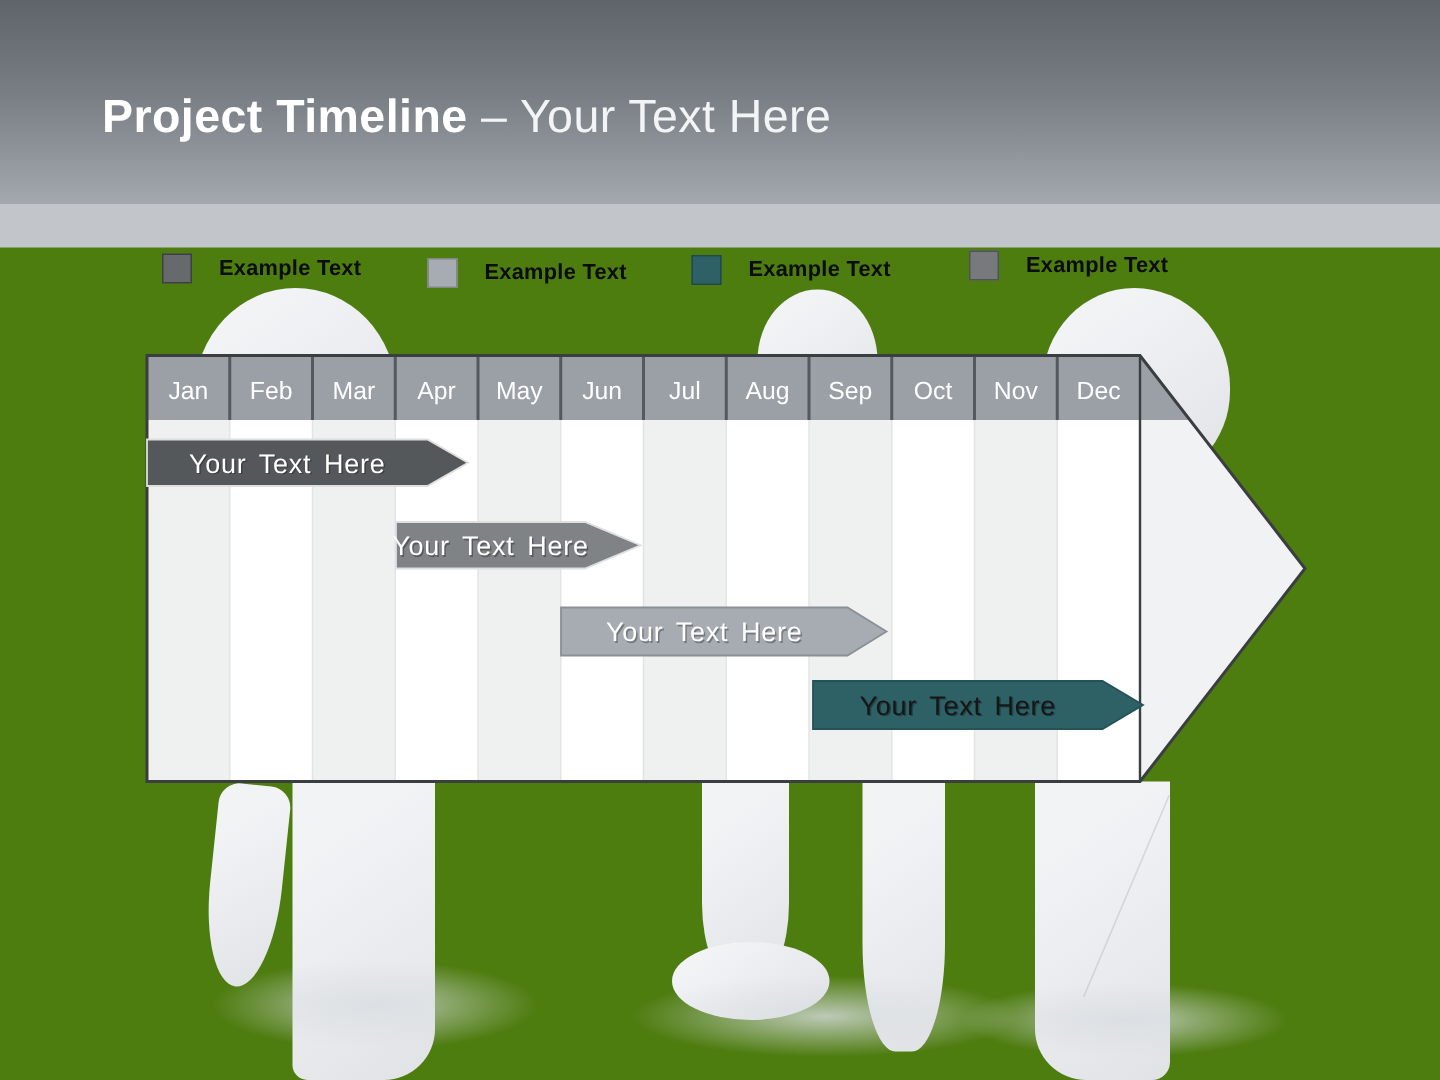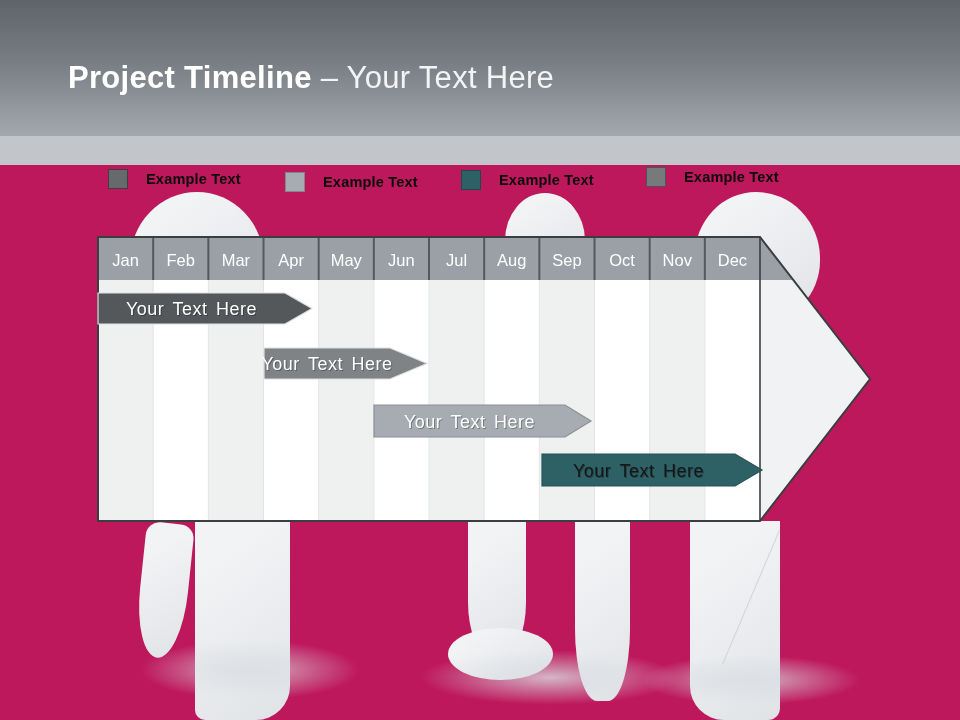--- a/index.html
+++ b/index.html
@@ -1,17 +1,17 @@
 <!DOCTYPE html>
 <html><head>
 <meta charset="utf-8">
 <style>
   html,body{margin:0;padding:0;}
   body{font-family:"Liberation Sans", sans-serif;}
-  .slide{position:relative;width:960px;height:720px;overflow:hidden;background:#be185d;}
+  .slide{position:relative;width:960px;height:720px;overflow:hidden;background:#4d7c0f;}
 
   
   .band-header{position:absolute;left:0;top:0;width:960px;height:136px;
     background:linear-gradient(180deg,#5f646b 0%,#787d84 45%,#a3a8af 100%);z-index:5;}
   .band-sub{position:absolute;left:0;top:136px;width:960px;height:29px;background:#c2c6cb;z-index:5;}
   .title-line{position:absolute;left:68px;top:60px;white-space:nowrap;z-index:6;}
   .title-bold{font-size:31px;font-weight:700;color:#ffffff;letter-spacing:.3px;}
   .title-rest{font-size:31px;font-weight:400;color:#f2f4f5;margin-left:9px;letter-spacing:.3px;}
 
   

